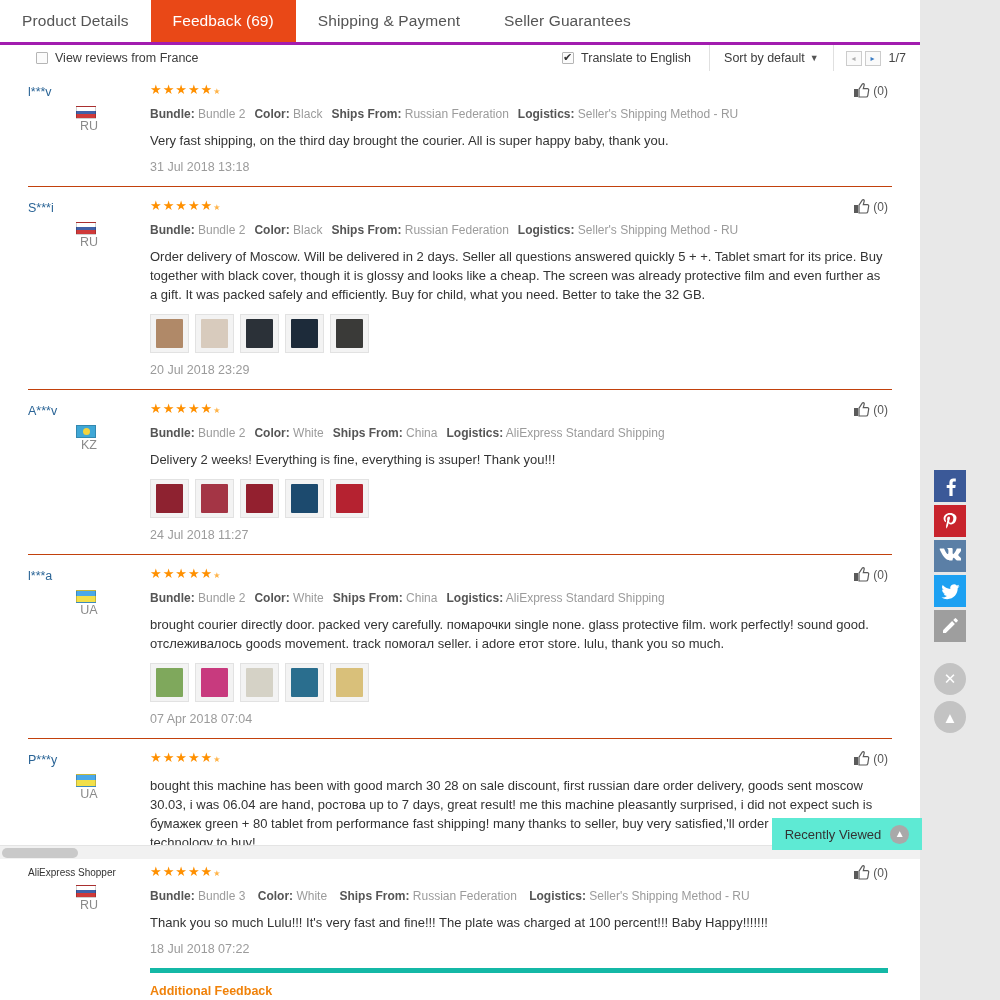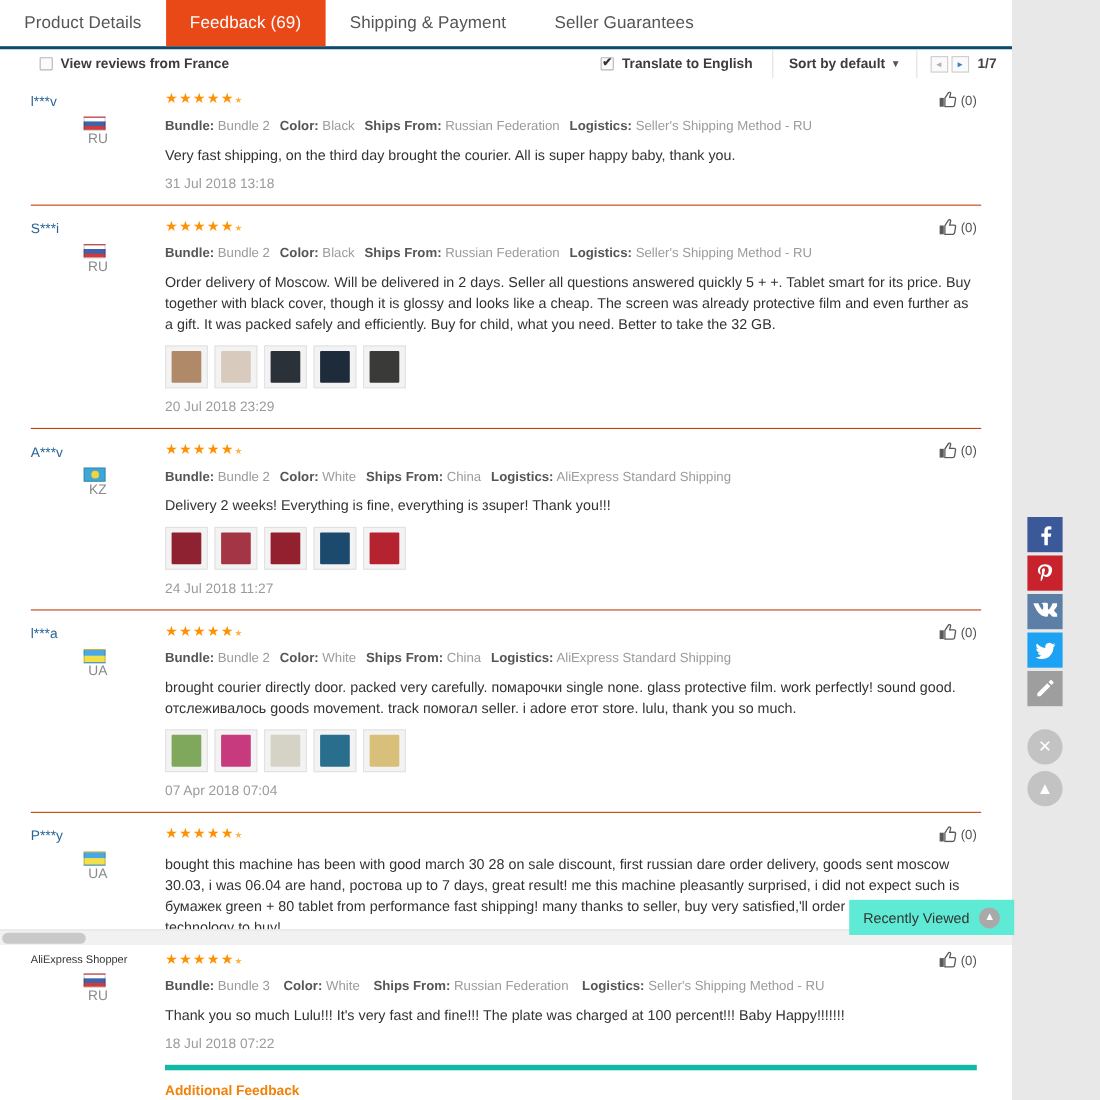--- a/index.html
+++ b/index.html
@@ -8,37 +8,37 @@
     font-family: "Liberation Sans", sans-serif;
     background: #e8e8e8;
     overflow: hidden;
   }
   .page { position: relative; width: 1000px; height: 1000px; background: #e8e8e8; }
 
   
   .tabbar {
     position: absolute; left: 0; top: 0; width: 920px; height: 45px;
     background: #fff;
-    border-bottom: 3px solid #0c4a6e;
+    border-bottom: 3px solid #a21caf;
     display: flex; align-items: stretch;
   }
   .tab {
     display: flex; align-items: center; justify-content: center;
     padding: 0 22px;
     font-size: 15.5px; color: #555; letter-spacing: .1px;
     cursor: pointer; user-select: none;
   }
   .tab.active { background: #e94817; color: #fff; font-weight: normal; }
 
   
   .filterbar {
     position: absolute; left: 0; top: 45px; width: 920px; height: 26px;
     background: #fff;
     display: flex; align-items: center;
-    font-size: 12.5px; color: #3c3c3c; font-weight: bold;
+    font-size: 12.5px; color: #3c3c3c;
   }
   .chk {
     width: 12px; height: 12px; border: 1px solid #b5b5b5; background: #fbfbfb;
     display: inline-block; margin-right: 7px; position: relative; flex: none;
     border-radius: 1px;
   }
   .chk.checked::after {
     content: "\2714"; position: absolute; left: 0px; top: -3px;
     font-size: 11px; color: #333; line-height: 14px;
   }

